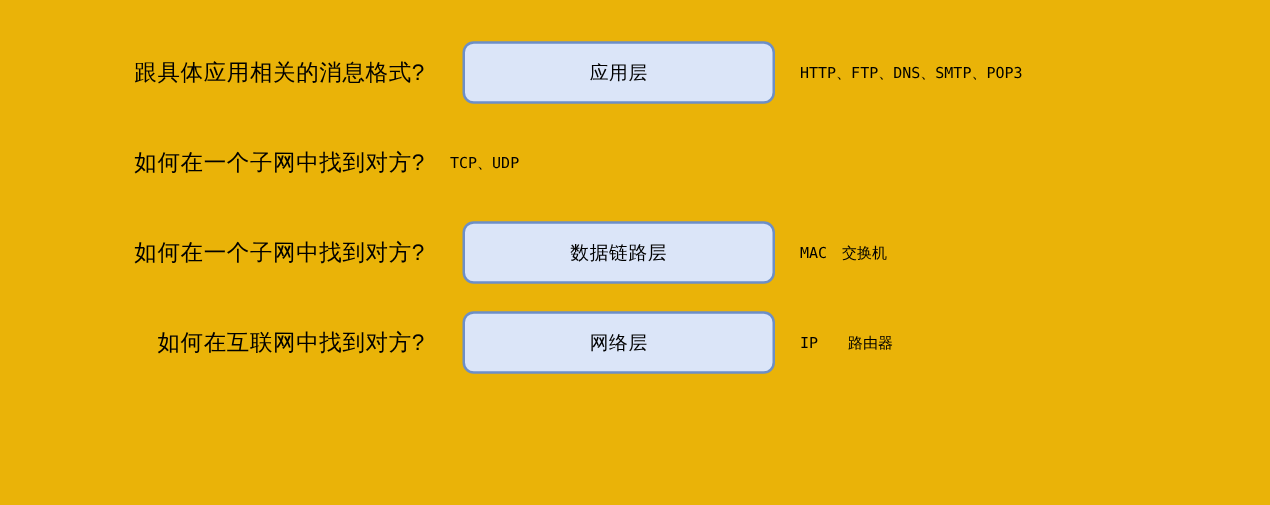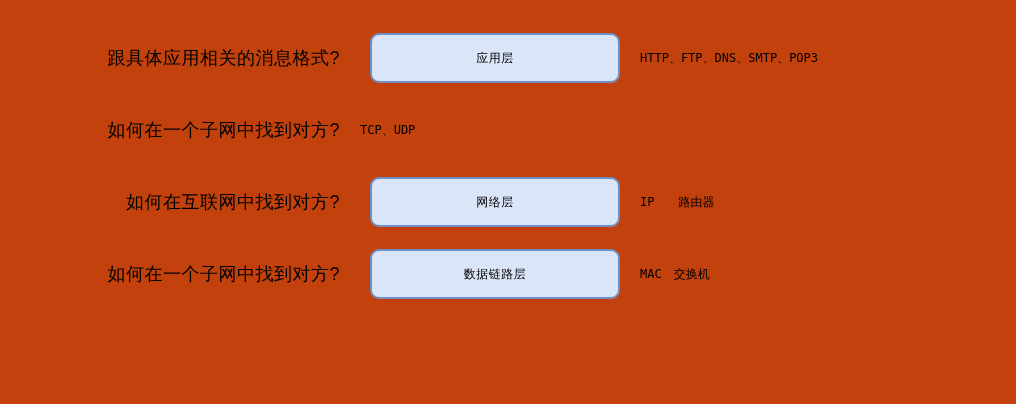--- a/index.html
+++ b/index.html
@@ -5,21 +5,21 @@
   html, body {
     margin: 0;
     padding: 0;
     background: #ffffff;
     font-family: "Liberation Sans", "DejaVu Sans", sans-serif;
   }
   .canvas {
     position: relative;
     width: 1016px;
     height: 404px;
-    background: #c2410c;
+    background: #eab308;
     overflow: hidden;
     box-sizing: border-box;
     padding-top: 22px;
   }
   .row {
     display: flex;
     align-items: center;
     height: 72px;
   }
   .question {
@@ -36,21 +36,21 @@
     margin-left: 30px;
     flex: 0 0 auto;
     border: 2px solid var(--box-border, #6d8fc7);
     background: var(--box-fill, #dbe5f8);
     border-radius: 9px;
     display: flex;
     align-items: center;
     justify-content: center;
   }
   .layer-label {
-    font-size: 12px;
+    font-size: 15px;
     color: #000000;
     white-space: nowrap;
     letter-spacing: 0.5px;
   }
   .examples {
     margin-left: 20px;
     font-family: "DejaVu Sans Mono", "Liberation Mono", monospace;
     font-size: 12px;
     color: #000000;
     white-space: pre;
@@ -68,29 +68,29 @@
     </div>
     <div class="examples">HTTP、FTP、DNS、SMTP、POP3</div>
   </div>
 
   <div class="row">
     <div class="question">如何在一个子网中找到对方?</div>
     <div class="examples">TCP、UDP</div>
   </div>
 
   <div class="row">
+    <div class="question">如何在一个子网中找到对方?</div>
+    <div class="layer-box">
+      <span class="layer-label">数据链路层</span>
+    </div>
+    <div class="examples">MAC　交换机</div>
+  </div>
+
+  <div class="row">
     <div class="question">如何在互联网中找到对方?</div>
     <div class="layer-box">
       <span class="layer-label">网络层</span>
     </div>
     <div class="examples">IP　　路由器</div>
   </div>
 
-  <div class="row">
-    <div class="question">如何在一个子网中找到对方?</div>
-    <div class="layer-box">
-      <span class="layer-label">数据链路层</span>
-    </div>
-    <div class="examples">MAC　交换机</div>
-  </div>
-
 
 </div>
 
 </body></html>

